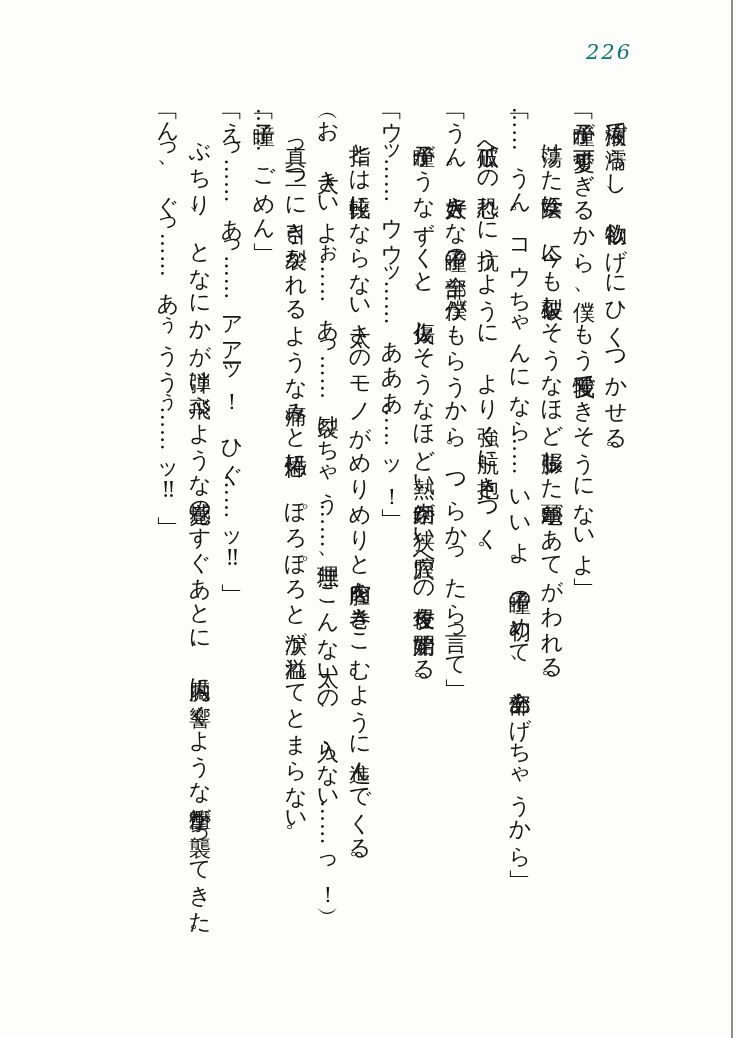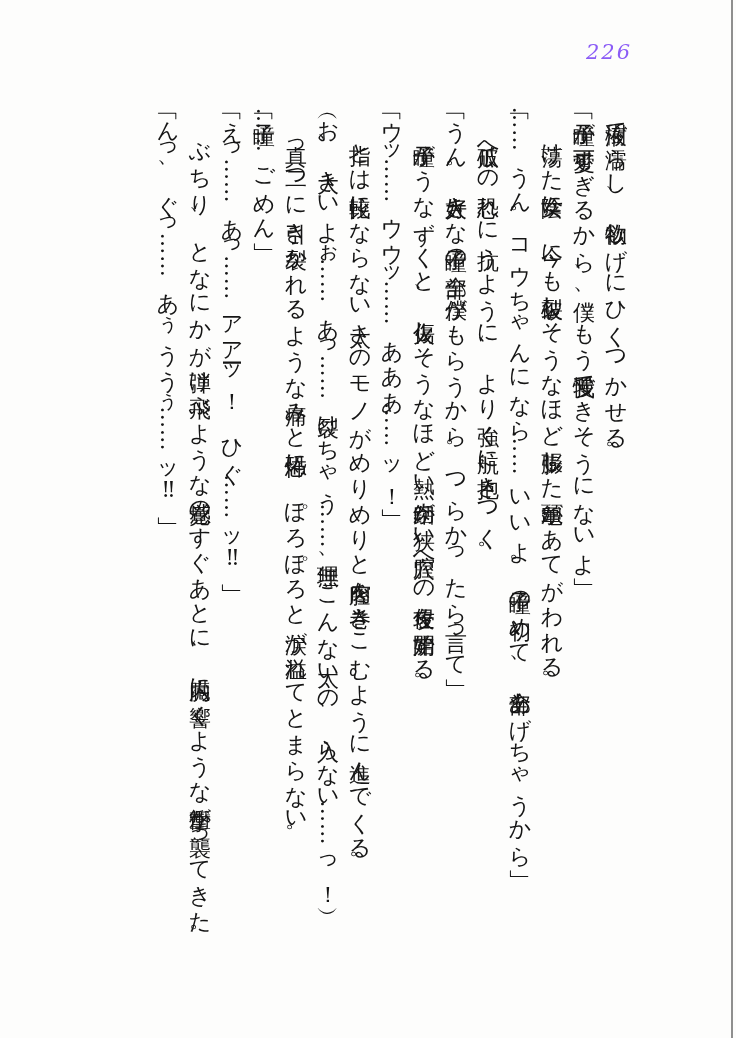--- a/index.html
+++ b/index.html
@@ -13,21 +13,21 @@
   .page{
     position:absolute;inset:0;
     background:#fdfdfc;
   }
   .scan-edge{
     position:absolute;top:0;right:3px;width:2px;height:1038px;
     background:#8f8f8f;
   }
   .page-number{
     position:absolute;top:40px;left:586px;
-    font-size:21px;color:#8b5cf6;
+    font-size:21px;color:#0f766e;
     letter-spacing:2px;
     font-style:italic;
   }
   .text-block{
     position:absolute;top:106px;right:104px;
     height:840px;
     writing-mode:vertical-rl;
     text-orientation:mixed;
     font-size:22px;
     line-height:32px;

